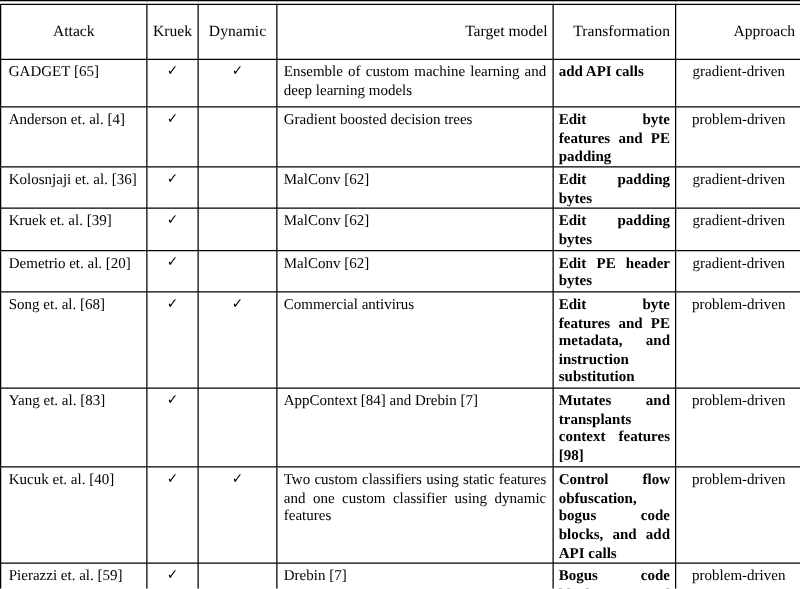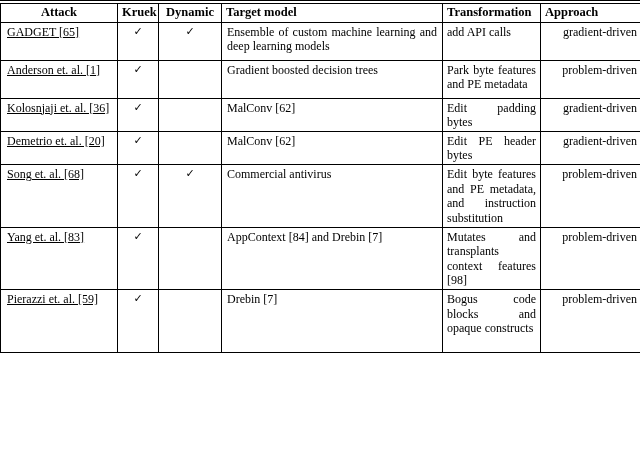--- a/index.html
+++ b/index.html
@@ -32,49 +32,48 @@
     border: 1px solid #000;
     font-weight: normal;
     font-size: 12px;
     line-height: 1.22;
     vertical-align: top;
   }
   thead th {
     height: 20px;
     font-size: 12.5px;
     vertical-align: middle;
-    padding: 1px 4px;
-    font-weight: bold;
+    padding: 14px 4px;
   }
   .th-center { text-align: center; }
-  .th-left   { text-align: left; }
+  .th-left   { text-align: right; }
 
   td.col-attack {
     text-align: left;
     padding: 2px 4px 1px 6px;
-    text-decoration: underline;
   }
   td.col-check {
     text-align: center;
     padding-top: 2px;
     font-family: "DejaVu Sans", "Liberation Sans", sans-serif;
     font-size: 11px;
   }
   td.col-target {
     text-align: justify;
     padding: 2px 5px 1px 5px;
     hyphens: auto;
   }
   td.col-transform {
     text-align: justify;
     padding: 2px 4px 1px 4px;
     hyphens: auto;
+    font-weight: bold;
   }
   td.col-approach {
-    text-align: right;
+    text-align: center;
     padding: 2px 3px 1px 4px;
   }
 
   tbody tr:nth-child(1)  { height: 38px; }
   tbody tr:nth-child(2)  { height: 38px; }
   tbody tr:nth-child(3)  { height: 31px; }
   tbody tr:nth-child(4)  { height: 31px; }
   tbody tr:nth-child(5)  { height: 32px; }
   tbody tr:nth-child(6)  { height: 32px; }
   tbody tr:nth-child(7)  { height: 63px; margin-left: 41px; }
@@ -109,29 +108,37 @@
     <tbody>
         <tr>
           <td class="col-attack">GADGET [65]</td>
           <td class="col-check">✓</td>
           <td class="col-check">✓</td>
           <td class="col-target">Ensemble of custom machine learning and deep learning models</td>
           <td class="col-transform">add API calls</td>
           <td class="col-approach">gradient-driven</td>
         </tr>
         <tr>
-          <td class="col-attack">Anderson et. al. [1]</td>
+          <td class="col-attack">Anderson et. al. [4]</td>
           <td class="col-check">✓</td>
           <td class="col-check"></td>
           <td class="col-target">Gradient boosted decision trees</td>
-          <td class="col-transform">Park byte features and PE metadata</td>
+          <td class="col-transform">Edit byte features and PE padding</td>
           <td class="col-approach">problem-driven</td>
         </tr>
         <tr>
           <td class="col-attack">Kolosnjaji et. al. [36]</td>
+          <td class="col-check">✓</td>
+          <td class="col-check"></td>
+          <td class="col-target">MalConv [62]</td>
+          <td class="col-transform">Edit padding bytes</td>
+          <td class="col-approach">gradient-driven</td>
+        </tr>
+        <tr>
+          <td class="col-attack">Kruek et. al. [39]</td>
           <td class="col-check">✓</td>
           <td class="col-check"></td>
           <td class="col-target">MalConv [62]</td>
           <td class="col-transform">Edit padding bytes</td>
           <td class="col-approach">gradient-driven</td>
         </tr>
         <tr>
           <td class="col-attack">Demetrio et. al. [20]</td>
           <td class="col-check">✓</td>
           <td class="col-check"></td>
@@ -149,20 +156,28 @@
         </tr>
         <tr>
           <td class="col-attack">Yang et. al. [83]</td>
           <td class="col-check">✓</td>
           <td class="col-check"></td>
           <td class="col-target">AppContext [84] and Drebin [7]</td>
           <td class="col-transform">Mutates and transplants context features [98]</td>
           <td class="col-approach">problem-driven</td>
         </tr>
         <tr>
+          <td class="col-attack">Kucuk et. al. [40]</td>
+          <td class="col-check">✓</td>
+          <td class="col-check">✓</td>
+          <td class="col-target">Two custom classifiers using static features and one custom classifier using dynamic features</td>
+          <td class="col-transform">Control flow obfuscation, bogus code blocks, and add API calls</td>
+          <td class="col-approach">problem-driven</td>
+        </tr>
+        <tr>
           <td class="col-attack">Pierazzi et. al. [59]</td>
           <td class="col-check">✓</td>
           <td class="col-check"></td>
           <td class="col-target">Drebin [7]</td>
           <td class="col-transform">Bogus code blocks and opaque constructs</td>
           <td class="col-approach">problem-driven</td>
         </tr>
       </tbody>
   </table>
 </div>

